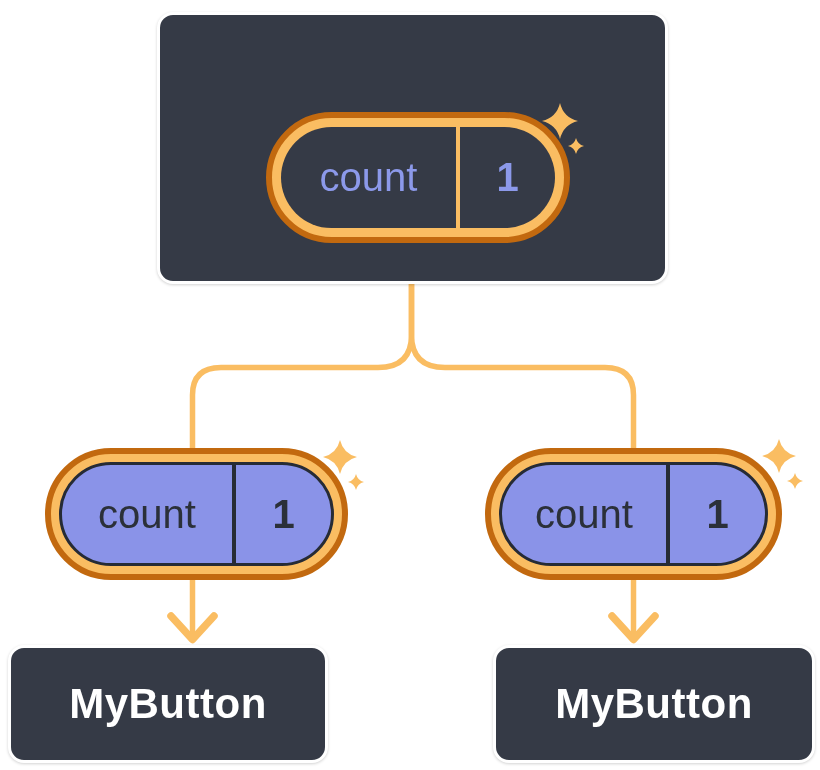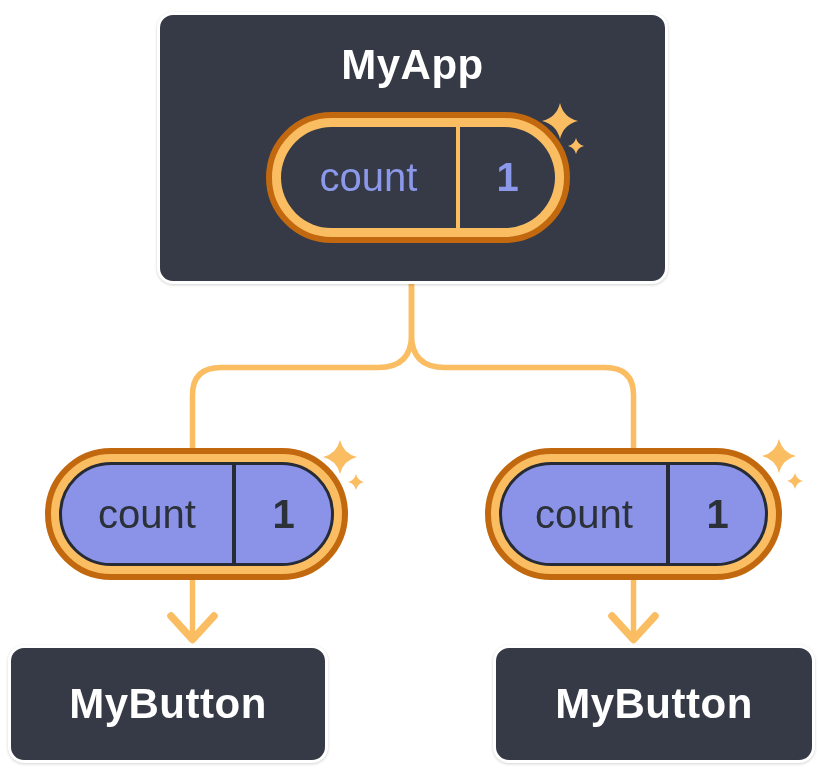--- a/index.html
+++ b/index.html
@@ -90,21 +90,20 @@
       <path stroke-width="5.5" d="M411.5 281 V335 Q411.5 367.5 378 367.5 H221 Q192.5 367.5 192.5 395 V452"></path>
       <path stroke-width="5.5" d="M411.5 281 V335 Q411.5 367.5 445 367.5 H605 Q633.5 367.5 633.5 395 V452"></path>
       <path stroke-width="5.5" d="M192.5 578 V636"></path>
       <path stroke-width="7.5" stroke-linecap="round" stroke-linejoin="round" d="M171 616 L192.5 639.5 L214 616"></path>
       <path stroke-width="5.5" d="M633.5 578 V636"></path>
       <path stroke-width="7.5" stroke-linecap="round" stroke-linejoin="round" d="M612 616 L633.5 639.5 L655 616"></path>
     </g>
   </svg>
 
   <div id="root-node" class="cnode">
-    <div class="node-title">MyApp</div>
 
     <div id="root-pill" class="pill">
       <div class="pill-inner">
         <div class="seg-name">count</div>
         <div class="seg-div"></div>
         <div class="seg-val">1</div>
       </div>
     </div>
   </div>
 

